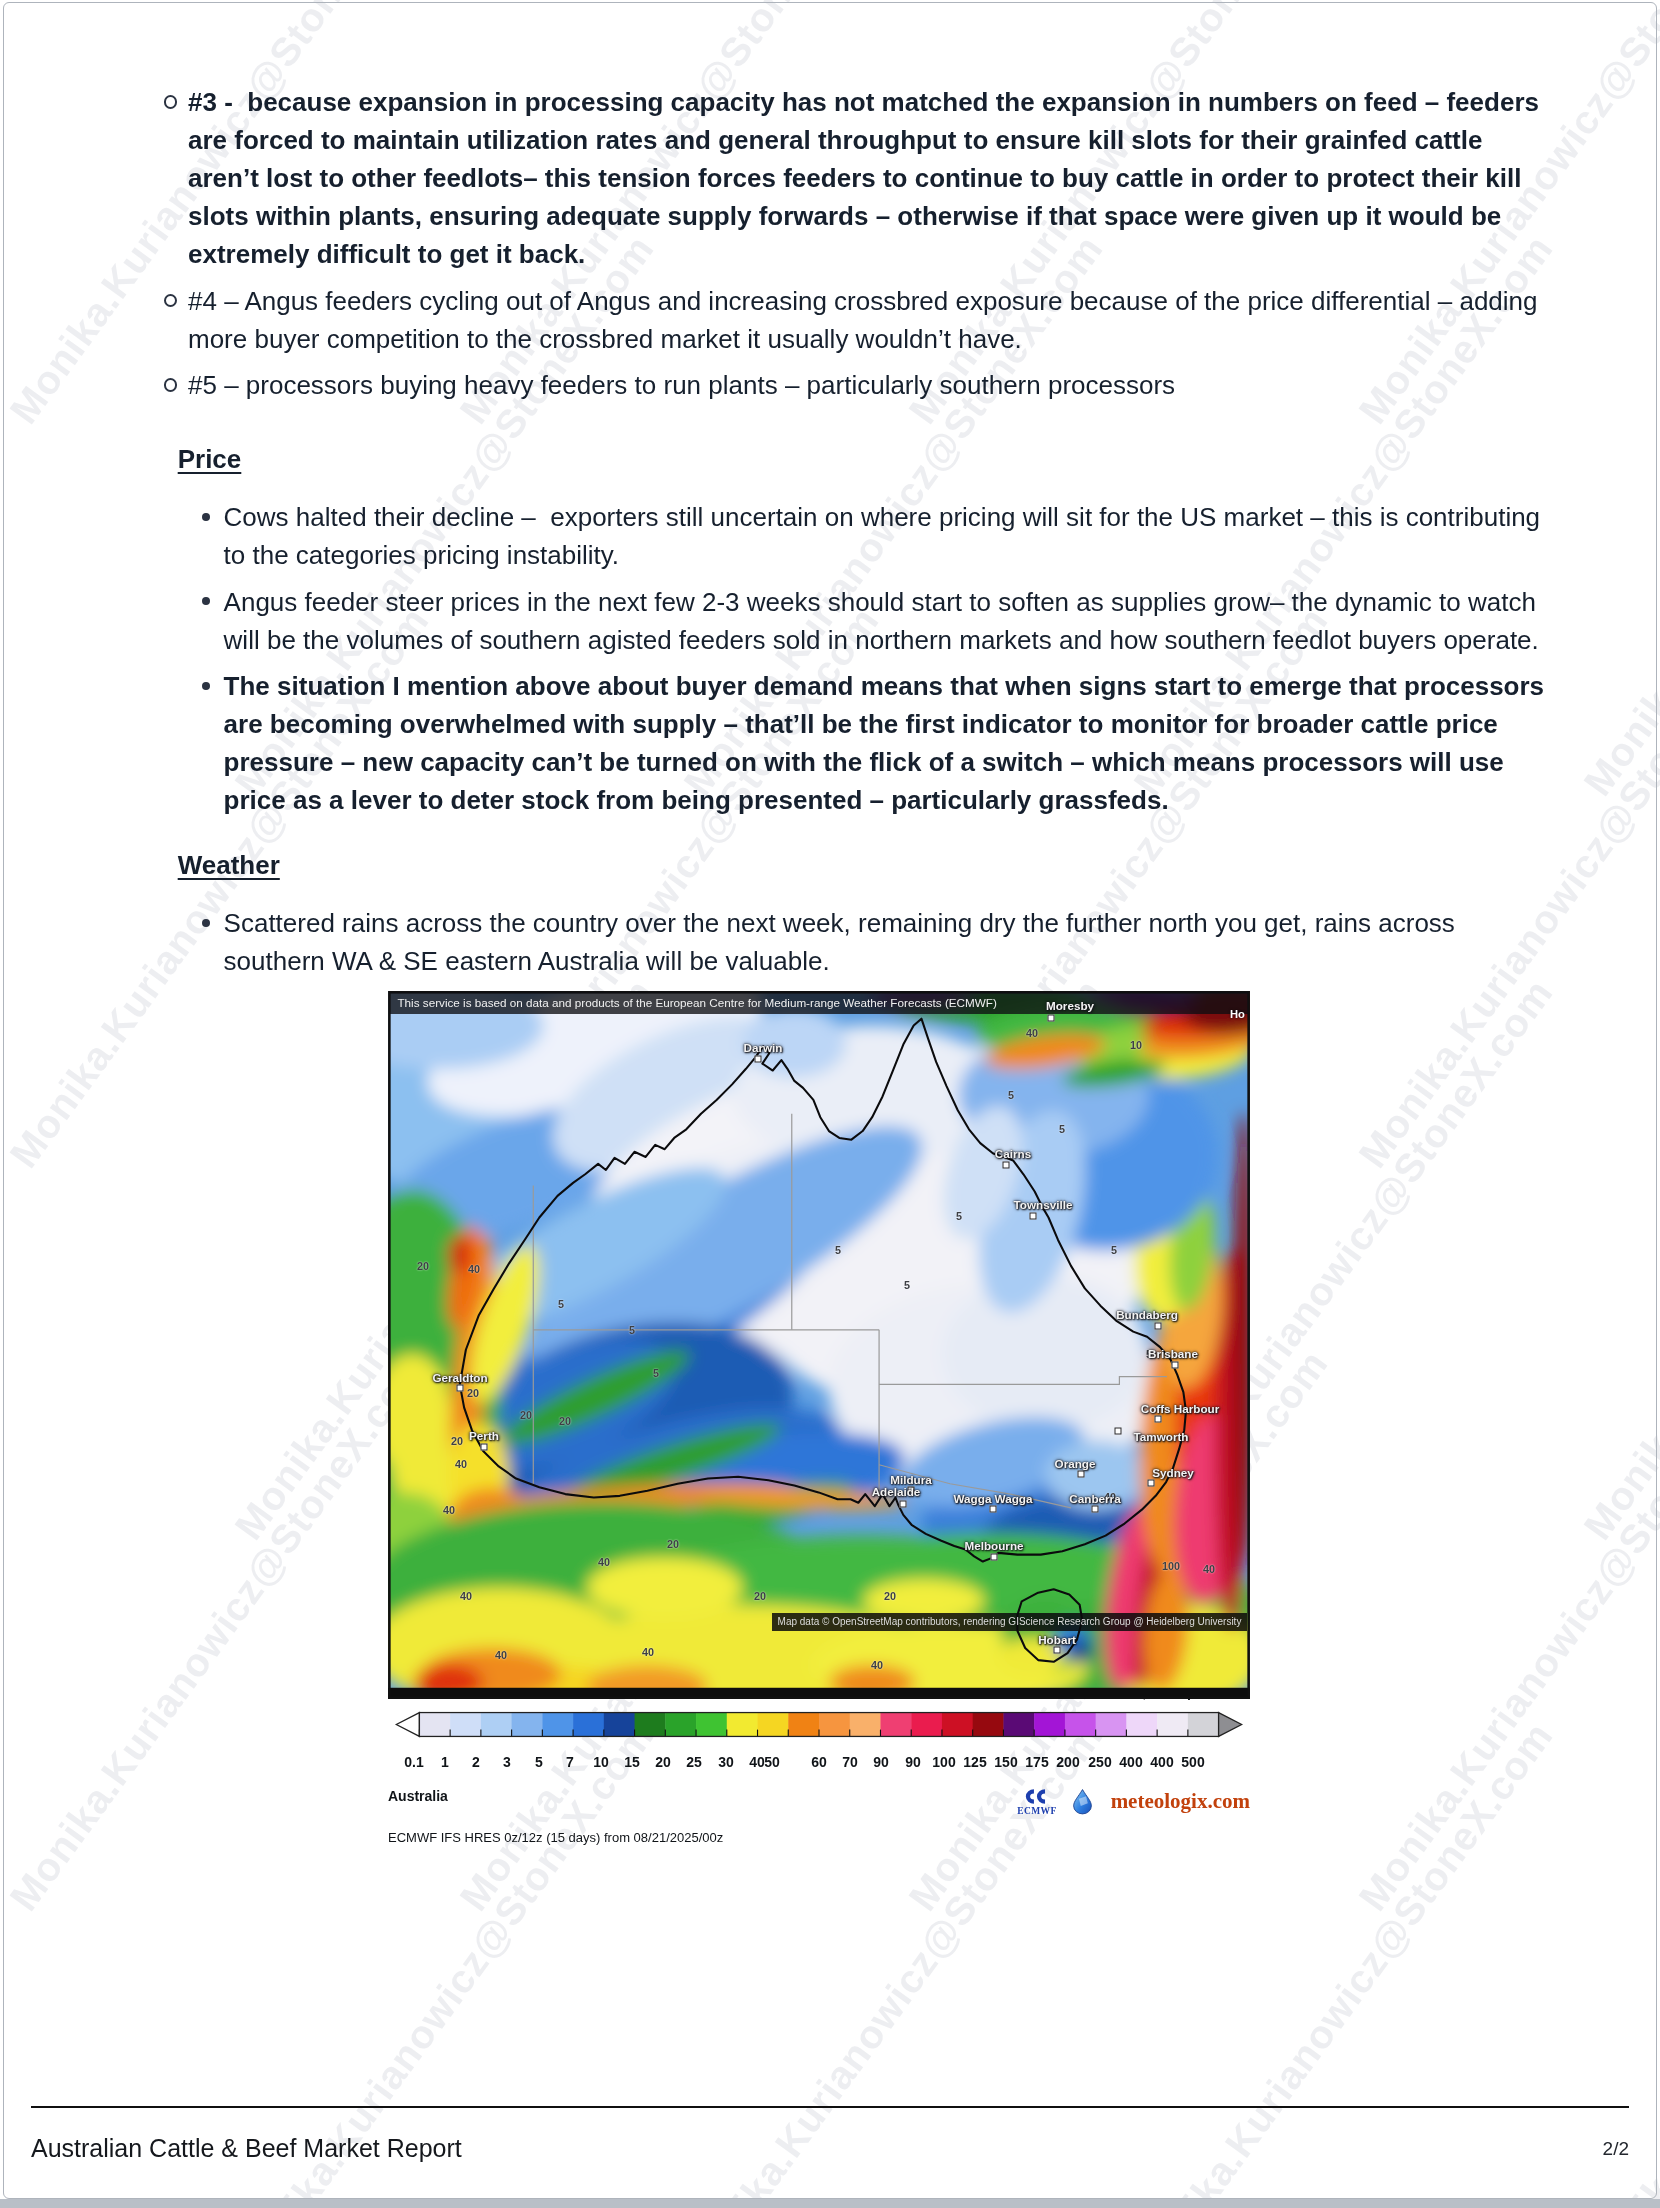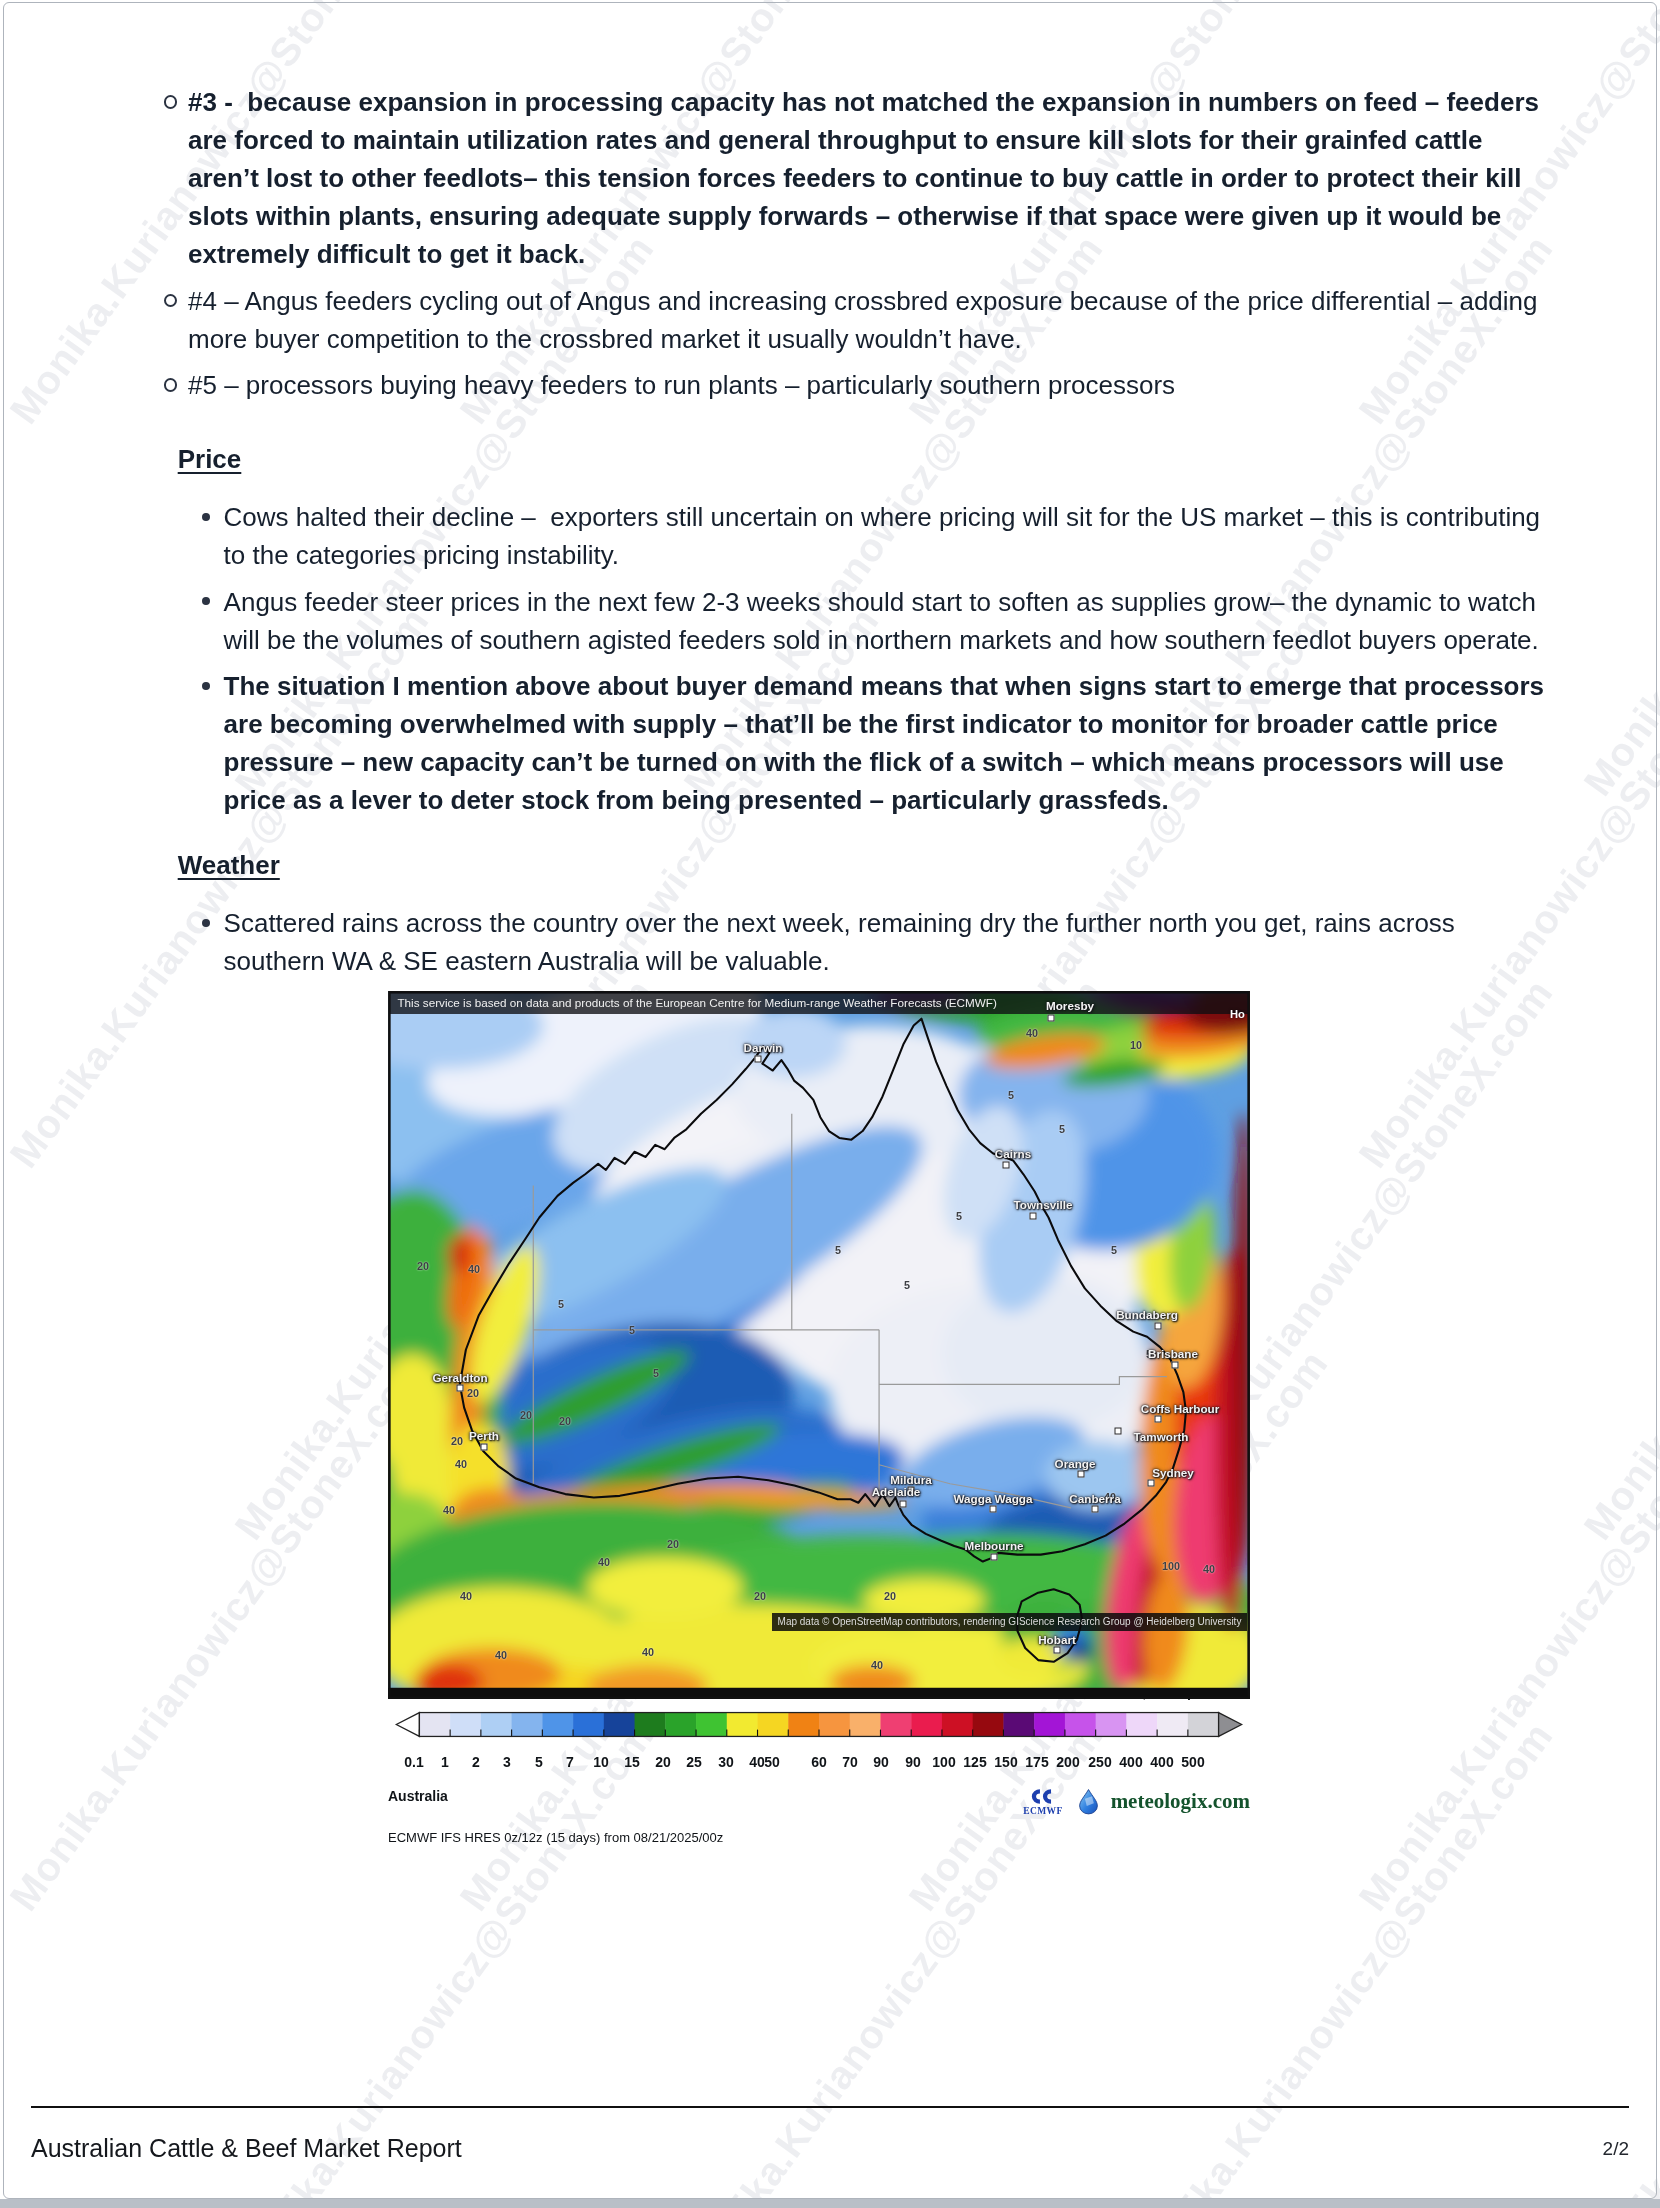--- a/index.html
+++ b/index.html
@@ -58,21 +58,21 @@
   .legend-title{font-size:26px;font-weight:800;letter-spacing:0.2px;}
   .legend-period{font-size:14.3px;font-weight:700;text-align:right;line-height:1.4;}
   #legend-bar svg{display:block;}
   #legend-labels{position:relative;height:22.5px;font-size:14px;font-weight:600;}
   #legend-labels span{position:absolute;top:3.5px;transform:translateX(-50%);}
   .legend-foot{display:flex;justify-content:space-between;align-items:flex-start;margin-top:15.6px;}
   .region{font-size:14px;font-weight:700;}
   .model{font-size:13px;margin-top:3.5px;font-weight:500;}
   .brandrow{display:flex;align-items:center;gap:14px;margin-top:5px;font-family:Liberation Serif, serif;}
   .ecmwf{display:flex;flex-direction:column;align-items:center;color:#1d3fae;font-size:9.5px;font-weight:700;letter-spacing:0.4px;line-height:1.1;}
-  .brand{display:flex;align-items:center;gap:11px;font-size:21px;font-weight:800;color:#14532d;}
+  .brand{display:flex;align-items:center;gap:17px;font-size:21px;font-weight:800;color:#c2410c;}
 
   
   .footer{position:absolute;left:31px;right:31px;top:2106px;border-top:2.2px solid #101010;z-index:1;}
   .footer-row{display:flex;justify-content:space-between;align-items:center;padding-top:26px;}
   .footer-title{font-size:25px;color:#15181d;}
   .footer-page{font-size:19px;color:#23272e;}
 </style>
 </head>
 <body>
 

